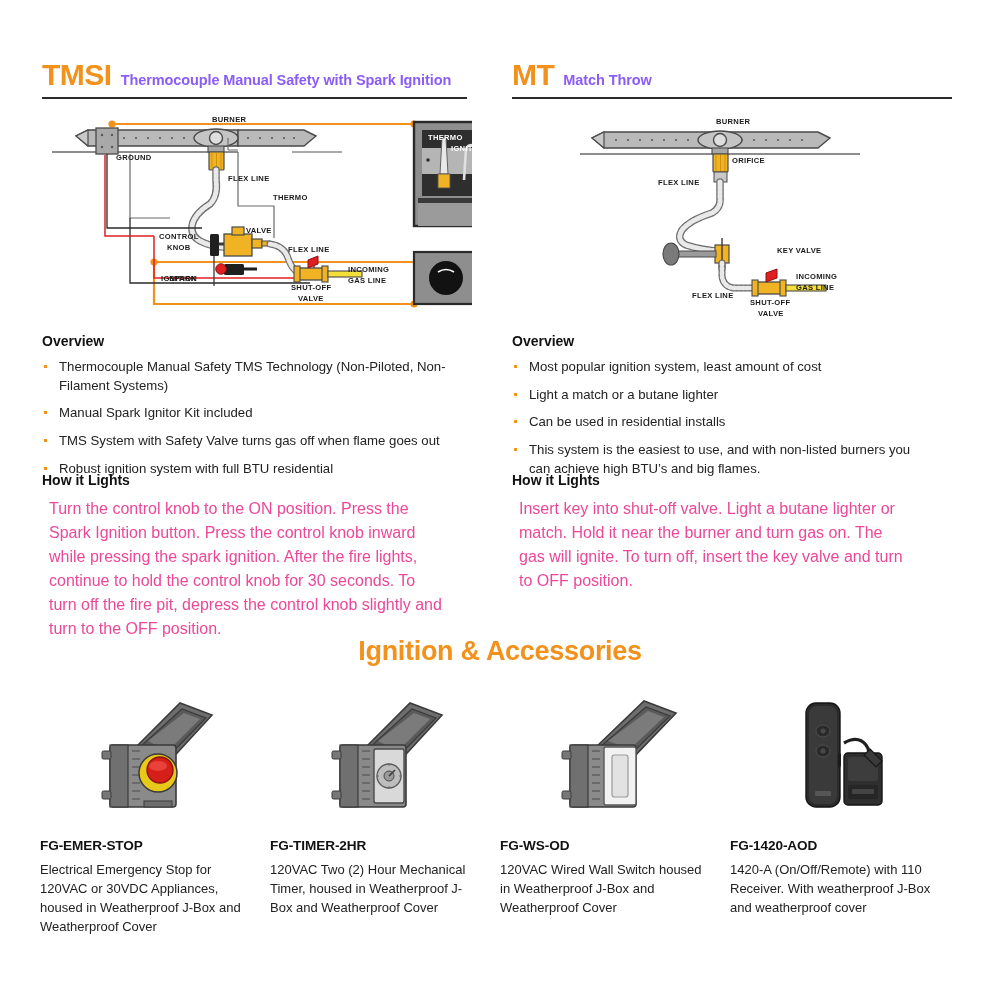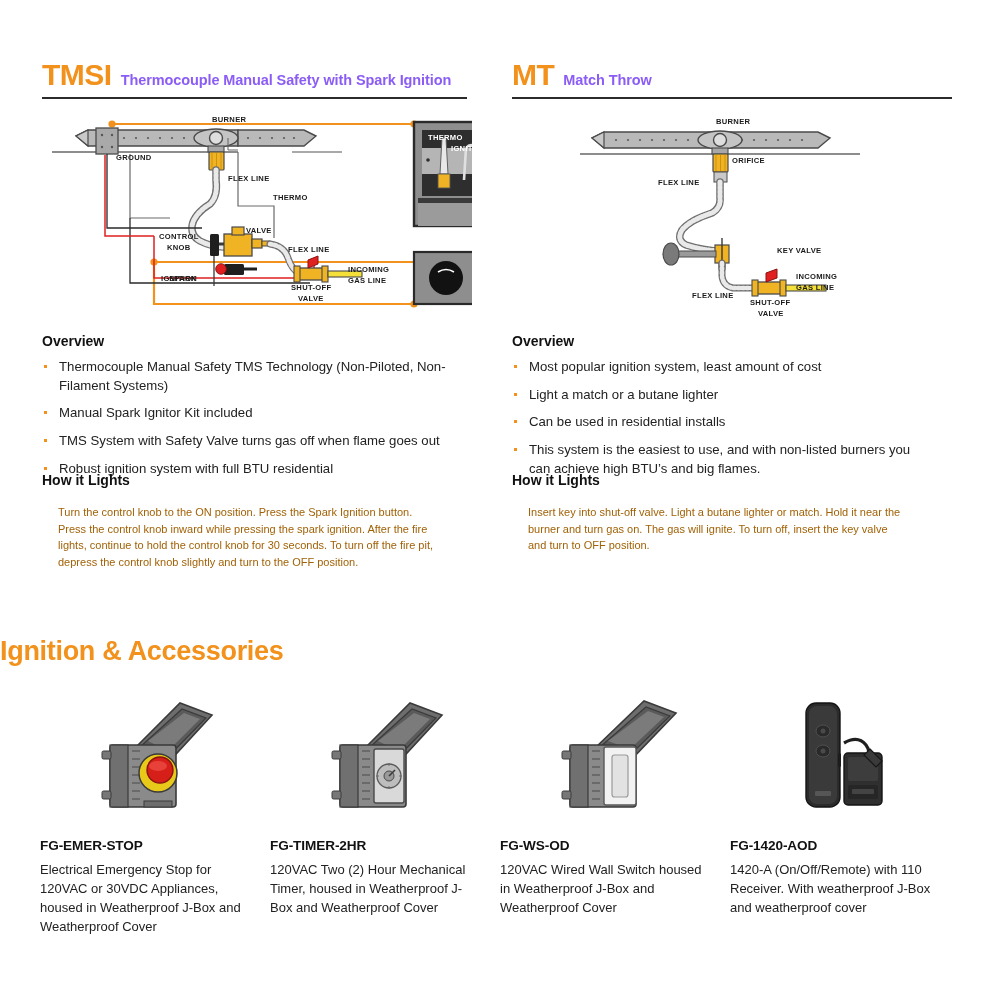--- a/index.html
+++ b/index.html
@@ -34,25 +34,25 @@
   ul.bullets { list-style:none; margin:0; padding:0; }
   ul.bullets li {
     position:relative; padding-left:17px;
     font-size:13.2px; line-height:1.42; color:#222;
     margin-bottom:9px;
   }
   ul.bullets li:before {
     content:""; position:absolute; left:2px; top:7px;
     width:3px; height:3px; background:#F2911B;
   }
-  .para { font-size:11px; line-height:1.5; color:#a16207; margin:16px; }
+  .para { font-size:16px; line-height:1.5; color:#ec4899; margin:7px; }
 
   
   .acc-title {
-    position:absolute; width:1000px; text-align:left;
+    position:absolute; width:1000px; text-align:center;
     font-size:27px; font-weight:700; color:#F2911B;
     letter-spacing:-0.3px;
   }
   .acc-grid {
     position:absolute; left:40px; top:690px; width:925px;
     display:grid; grid-template-columns:repeat(4, 230px); gap:0;
   }
   .acc-cell { width:230px; }
   .acc-img { height:130px; display:flex; align-items:center; justify-content:center; }
   .acc-sku {

